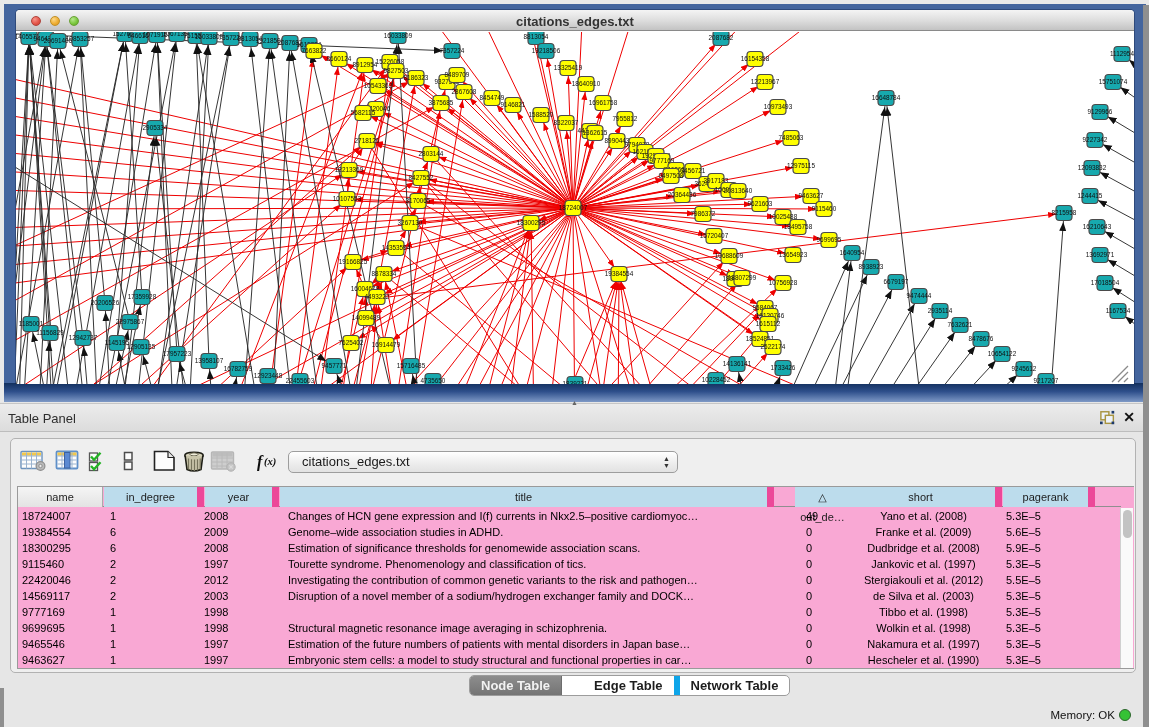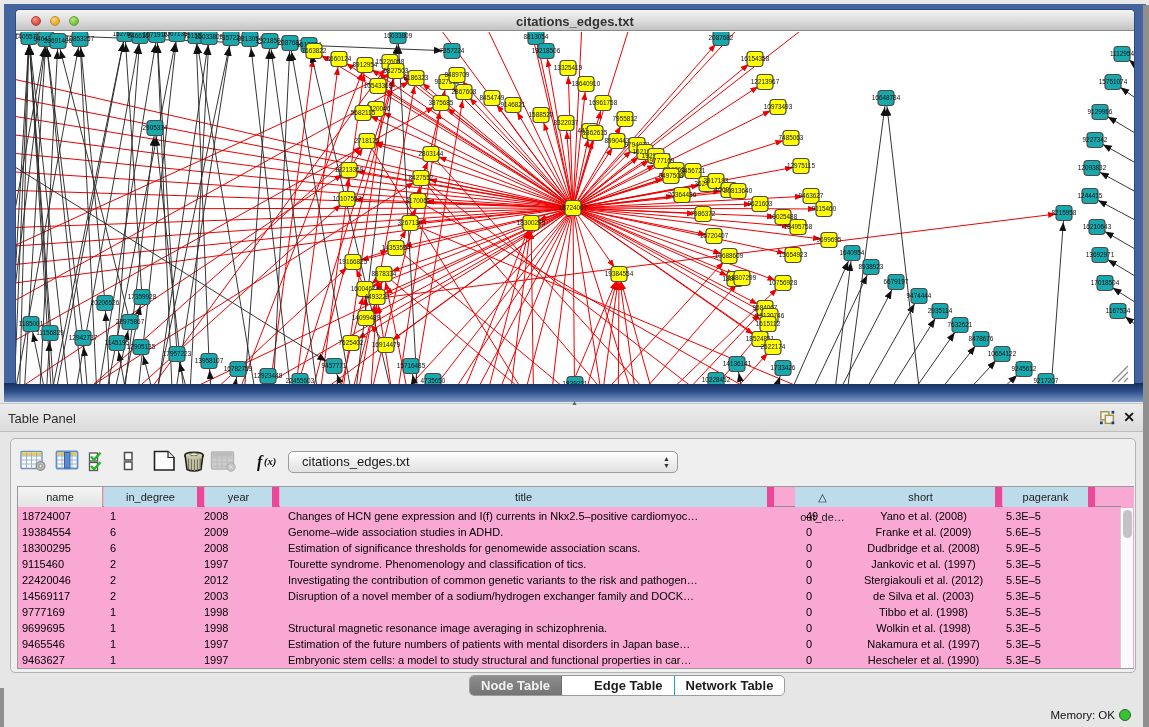--- a/index.html
+++ b/index.html
@@ -67,21 +67,21 @@
   border-left:1px solid #d0d0d0; }
 #vsb .th { position:absolute; left:2px; top:2px; width:9px; height:28px; background:#c3c3c3;
   border-radius:5px; }
 
 
 #tabs { position:absolute; left:429px; top:273px; height:21px; display:flex;
   border:1px solid #9c9c9c; border-radius:5px; overflow:hidden; background:#fff;
   font-size:13px; font-weight:bold;margin-left:40px; }
 #tabs div { padding:0 11px; line-height:20px; color:#1d1d1d; }
 #tabs .sel { background:linear-gradient(#8d8d8d,#747474); color:#f2f2f2; border-right:1px solid #6d6d6d; }
-#tabs .mid { border-right:1px solid #0ea5e9;padding-left:32px; }
+#tabs .mid { border-right:6px solid #0ea5e9;padding-left:32px; }
 #status { position:absolute; right:13px; top:307px; font-size:11.5px; color:#111; }
 #status .dot { display:inline-block; width:12px; height:12px; border-radius:50%;
   background:#35c235; border:1.5px solid #2c652c; vertical-align:-2px; margin-left:4px; }
 
 #grip { position:absolute; left:571px; top:399px; width:10px; height:7px; color:#666; font-size:7px; z-index:70;}
 
 
 #tbicons { position:absolute; left:0; top:0; }
 </style></head>
 <body>

